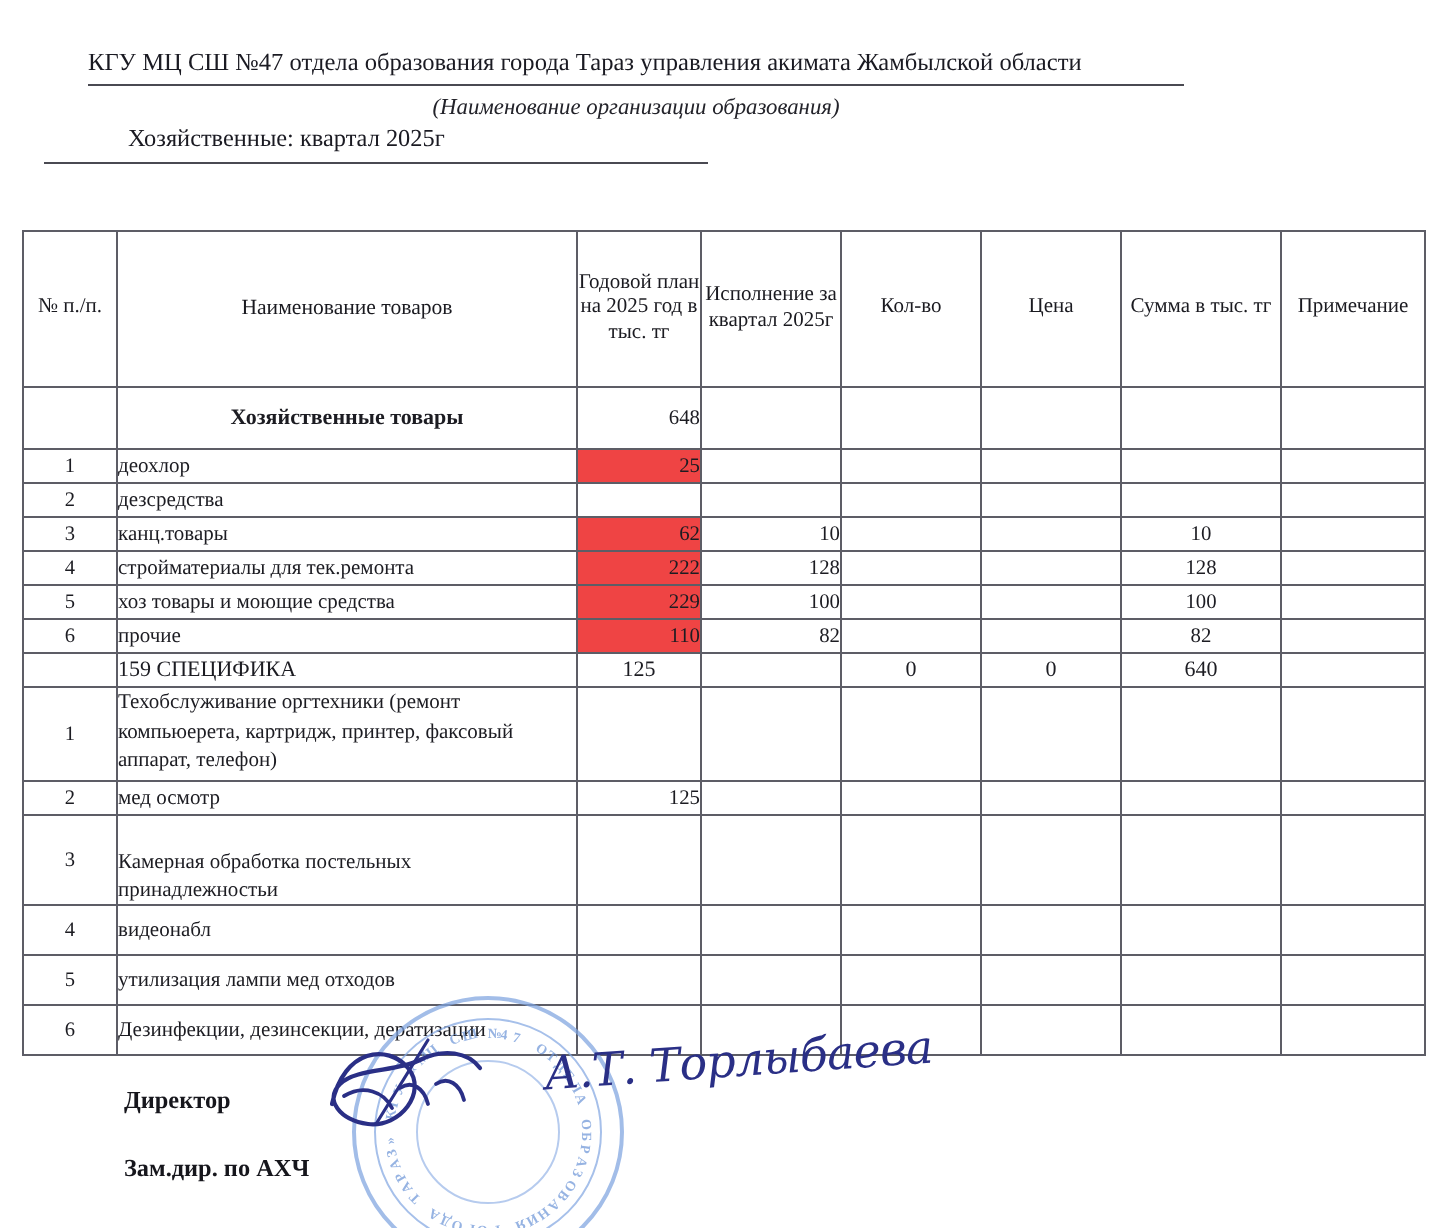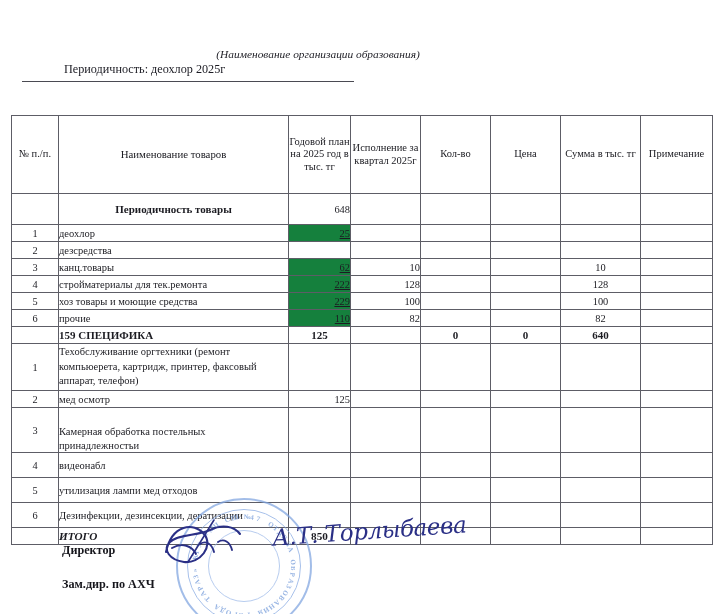--- a/index.html
+++ b/index.html
@@ -120,28 +120,28 @@
 
   tr.section td.name,
   tr.section td.name-span {
     text-align: center;
     font-weight: bold;
     font-size: 11px;
   }
   tr.section-big td {
     height: 30px;
   }
-  tr.spec td { font-weight: bold; font-size: 11px; margin-top: 20px; }
+  tr.spec td { font-weight: normal; font-size: 11px; margin-top: 20px; }
   tr.spec td.name { text-align: left; }
   tr.spec td.plan, tr.spec td.qty, tr.spec td.price, tr.spec td.sum { text-align: center; }
 
   tr.total td { font-weight: bold; font-style: italic; font-size: 11.2px; }
   tr.total td.plan { font-style: normal; text-align: center; }
 
-  td.shaded { background: #15803d; text-decoration: underline; }
+  td.shaded { background: #ef4444; }
 
   
   tr.tall td { height: 46px; }
   tr.tall td.name { vertical-align: middle; line-height: 14.5px; }
   tr.mid td { height: 24px; }
   tr.clip td { height: 21px; }
   tr.clip td.name {
     vertical-align: top;
     line-height: 13.5px;
     padding-top: 17px;
@@ -234,22 +234,23 @@
     position: absolute;
     left: 148px; top: 512px;
     width: 120px; height: 70px;
     pointer-events: none;
   }
 </style>
 </head>
 <body>
 
 <div class="doc-header">
+  <div class="org-line">КГУ  МЦ СШ №47 отдела образования города Тараз управления акимата Жамбылской области</div>
   <div class="org-caption">(Наименование организации образования)</div>
-  <div class="period-line">Периодичность:  деохлор 2025г</div>
+  <div class="period-line">Хозяйственные:  квартал 2025г</div>
 </div>
 
 <div class="tbl-wrap">
   <table class="report">
     <colgroup>
       <col class="c-num">
         <col class="c-name">
         <col class="c-plan">
         <col class="c-exec">
       <col class="c-qty">
@@ -266,21 +267,21 @@
         <td class="hd-qty">Кол-во</td>
         <td class="hd-price">Цена</td>
         <td class="hd-sum">Сумма в тыс. тг</td>
         <td class="hd-note">Примечание</td>
       </tr>
     </thead>
     <tbody>
 
       <tr class="section section-big">
         <td class="cell num"></td>
-        <td class="cell name">Периодичность товары</td>
+        <td class="cell name">Хозяйственные товары</td>
         <td class="cell plan">648</td>
         <td class="cell exec"></td>
         <td class="cell qty"></td>
         <td class="cell price"></td>
         <td class="cell sum"></td>
         <td class="cell note"></td>
       </tr>
 
       <tr>
         <td class="cell num">1</td>
@@ -419,30 +420,20 @@
         <td class="cell num">6</td>
         <td class="cell name">Дезинфекции, дезинсекции, дератизации</td>
         <td class="cell plan"></td>
         <td class="cell exec"></td>
         <td class="cell qty"></td>
         <td class="cell price"></td>
         <td class="cell sum"></td>
         <td class="cell note"></td>
       </tr>
 
-      <tr class="total">
-        <td class="cell num"></td>
-        <td class="cell name">ИТОГО</td>
-        <td class="cell plan">850</td>
-        <td class="cell exec"></td>
-        <td class="cell qty"></td>
-        <td class="cell price"></td>
-        <td class="cell sum"></td>
-        <td class="cell note"></td>
-      </tr>
 
     </tbody>
   </table>
 </div>
 
 <div class="sig-area">
   <div class="sig-label sig-director">Директор</div>
   <div class="sig-label sig-deputy">Зам.дир. по АХЧ</div>
 </div>
 

